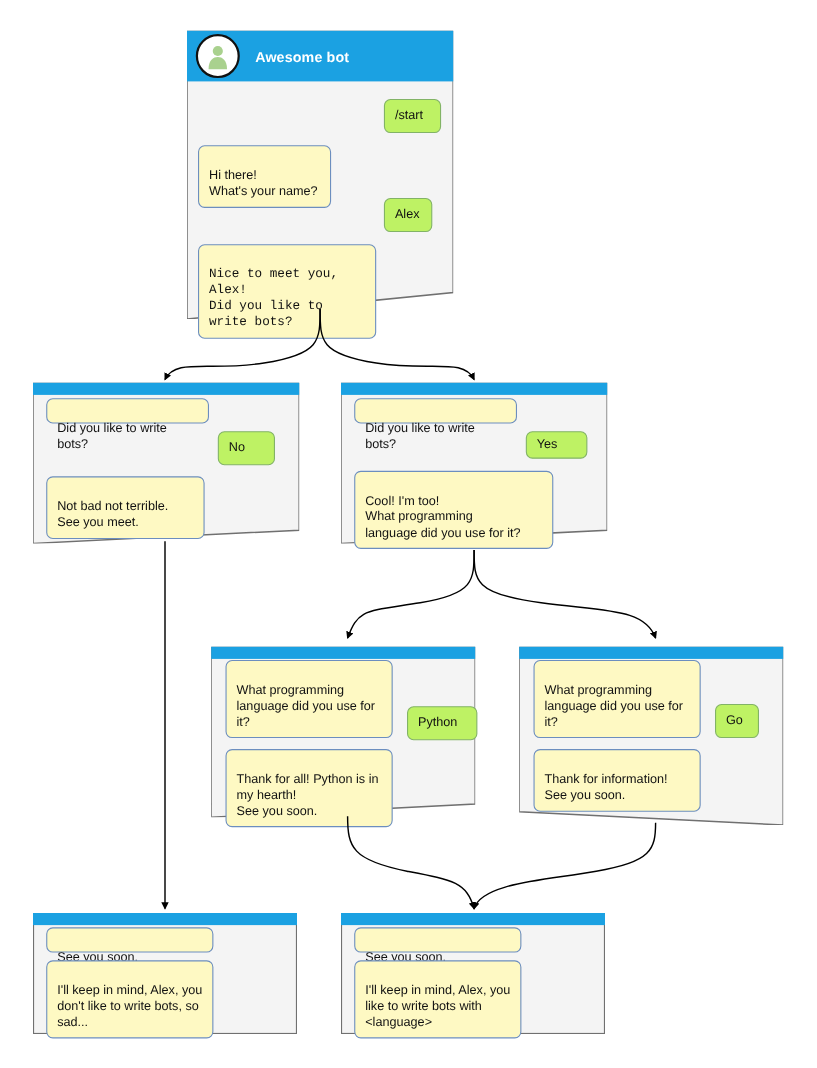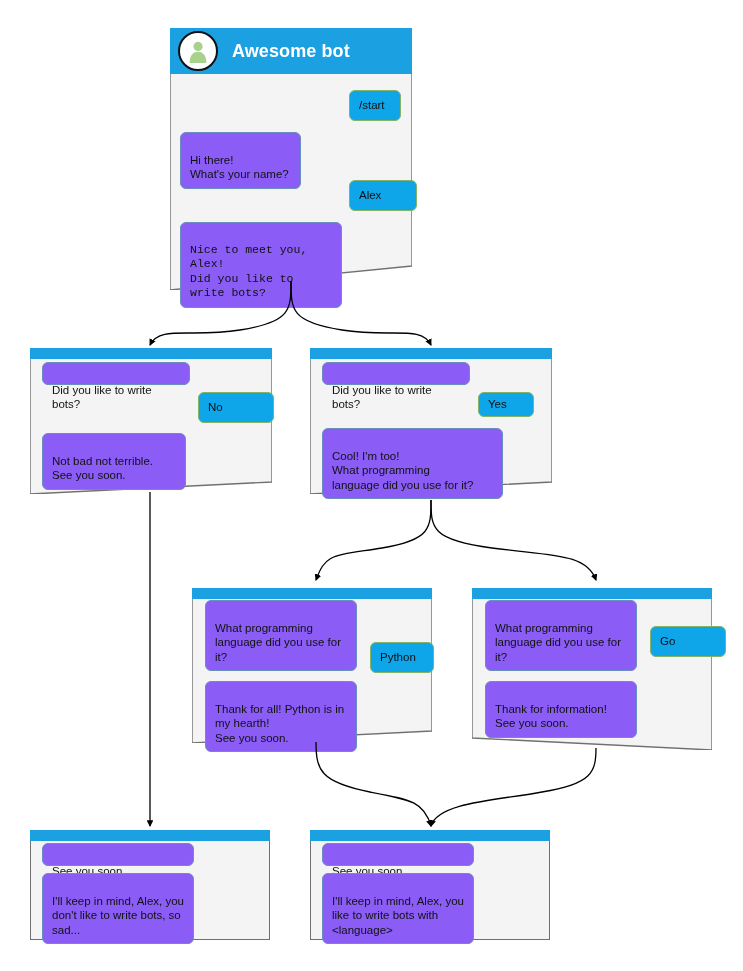--- a/index.html
+++ b/index.html
@@ -73,44 +73,44 @@
     background: #ffffff;
     border: 2px solid #111111;
     display: flex;
     align-items: center;
     justify-content: center;
     box-sizing: border-box;
   }
   .avatar svg { display: block; }
   .root-title-text {
     color: #ffffff;
-    font-size: 18px;
+    font-size: 13px;
     font-weight: bold;
     margin-left: 14px;
     letter-spacing: 0.1px;
   }
 
   
   .bubble {
     position: absolute;
     box-sizing: border-box;
     border-radius: 6px;
     font-size: 11.5px;
     line-height: 14.5px;
     color: #111111;
     padding: 5px 9px 6px 9px;
     white-space: pre-line;
     z-index: 4;
   }
   .bubble.bot {
-    background: #8b5cf6;
+    background: #fef9c3;
     border: 1px solid #6c8ebf;
   }
   .bubble.user {
-    background: #0ea5e9;
+    background: #bef264;
     border: 1px solid #82b366;
     text-align: right;
   }
   .bubble.user.center {
     display: flex;
     align-items: center;
   }
 </style>
 </head>
 <body>
@@ -155,43 +155,43 @@
       </div>
     </div>
 
     <div class="bubble user" style="left:179px; top:62px; width:52px; height:31px; display:flex; align-items:center;">
       <span>/start</span>
     </div>
     <div class="bubble bot" style="left:10px; top:104px; width:121px;">
       <span>Hi there!
 What's your name?</span>
     </div>
-    <div class="bubble user" style="left:179px; top:152px; width:68px; height:31px; display:flex; align-items:center;">
+    <div class="bubble user" style="left:179px; top:152px; width:44px; height:31px; display:flex; align-items:center;">
       <span>Alex</span>
     </div>
     <div class="bubble bot" style="left:10px; top:194px; width:162px;font-family:Liberation Mono, monospace;">
       <span>Nice to meet you, Alex!
 Did you like to write bots?</span>
     </div>
   </div>
 
   <div class="card slant" style="left:30px; top:348px; width:242px; height:146px;">
     <svg class="card-svg" viewBox="0 0 242 146" preserveAspectRatio="none">
       <polygon points="0,0 242,0 242,134 0,146" fill="#f4f4f4" stroke="#707070" stroke-width="1.4"></polygon>
     </svg>
     <div class="titlebar" style="height:11px;"></div>
     <div class="bubble bot" style="left:12px; top:14px; width:148px; height:23px;">
       <span>Did you like to write bots?</span>
     </div>
-    <div class="bubble user center" style="left:168px; top:44px; width:76px; height:31px;">
+    <div class="bubble user center" style="left:168px; top:44px; width:52px; height:31px;">
       <span>No</span>
     </div>
     <div class="bubble bot" style="left:12px; top:85px; width:144px;">
       <span>Not bad not terrible.
-See you soon.</span>
+See you meet.</span>
     </div>
   </div>
 
   <div class="card slant" style="left:310px; top:348px; width:242px; height:146px;">
     <svg class="card-svg" viewBox="0 0 242 146" preserveAspectRatio="none">
       <polygon points="0,0 242,0 242,134 0,146" fill="#f4f4f4" stroke="#707070" stroke-width="1.4"></polygon>
     </svg>
     <div class="titlebar" style="height:11px;"></div>
     <div class="bubble bot" style="left:12px; top:14px; width:148px; height:23px;">
       <span>Did you like to write bots?</span>
@@ -227,21 +227,21 @@
 
   <div class="card slant" style="left:472px; top:588px; width:240px; height:162px;">
     <svg class="card-svg" viewBox="0 0 240 162" preserveAspectRatio="none">
       <polygon points="0,0 240,0 240,162 0,150" fill="#f4f4f4" stroke="#707070" stroke-width="1.4"></polygon>
     </svg>
     <div class="titlebar" style="height:11px;"></div>
     <div class="bubble bot" style="left:13px; top:12px; width:152px;">
       <span>What programming
 language did you use for it?</span>
     </div>
-    <div class="bubble user center" style="left:178px; top:38px; width:76px; height:31px;">
+    <div class="bubble user center" style="left:178px; top:52px; width:40px; height:31px;">
       <span>Go</span>
     </div>
     <div class="bubble bot" style="left:13px; top:93px; width:152px;">
       <span>Thank for information!
 See you soon.</span>
     </div>
   </div>
 
   <div class="card" style="left:30px; top:830px; width:240px; height:110px;">
     <div class="card-shape"></div>

